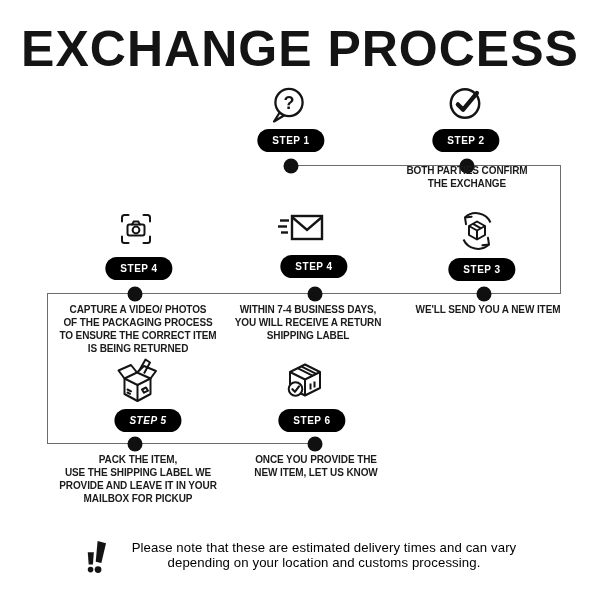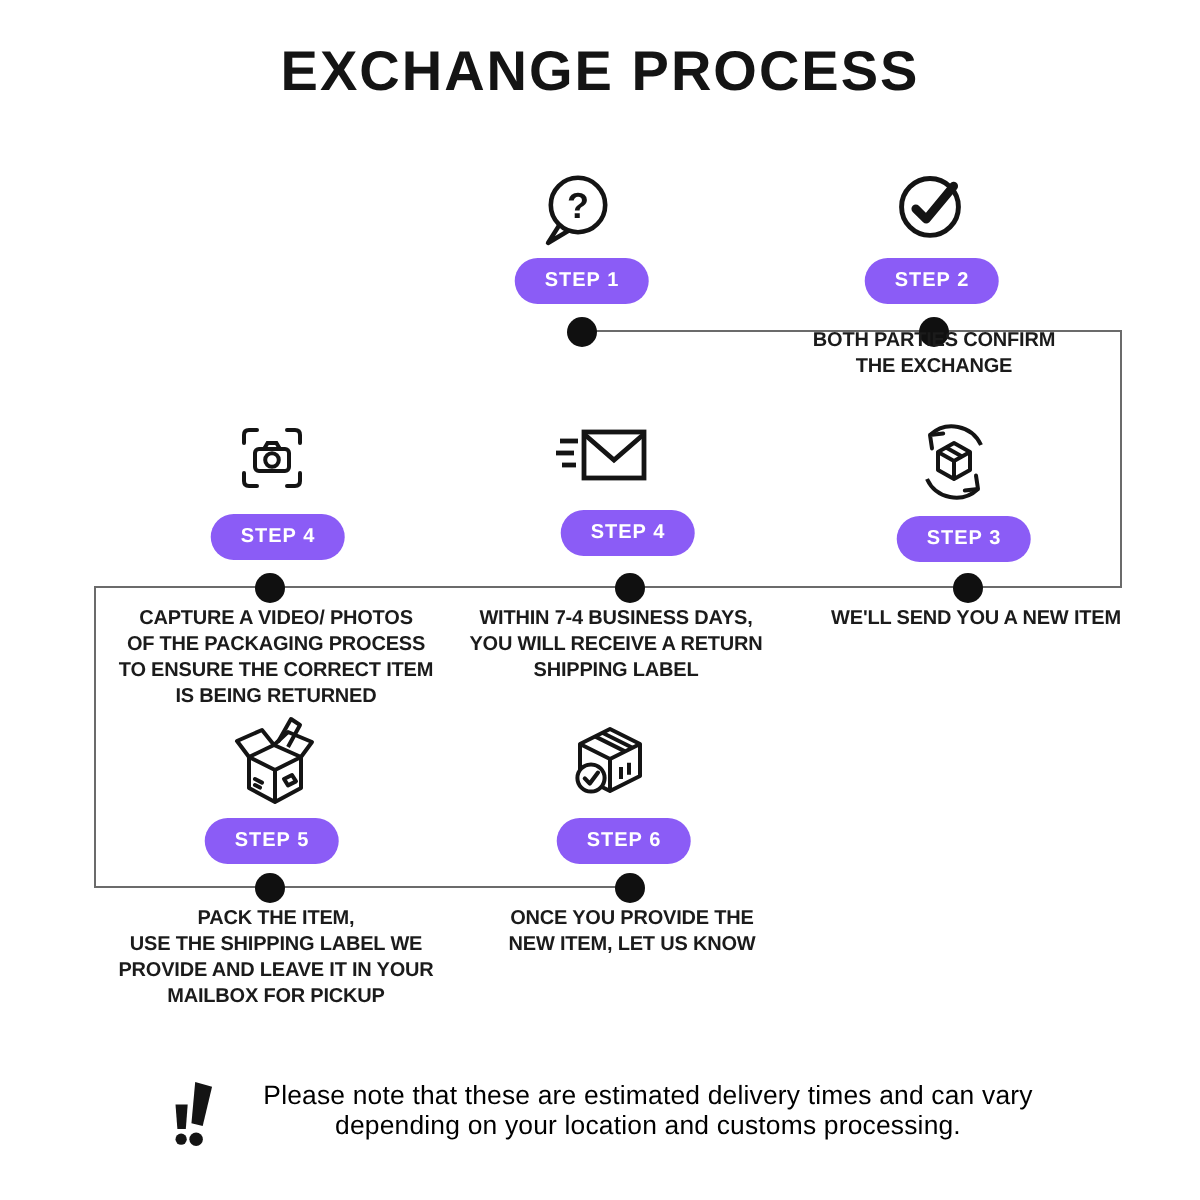--- a/index.html
+++ b/index.html
@@ -2,31 +2,31 @@
 <html><head>
 <meta charset="utf-8">
 <style>
   html,body{margin:0;padding:0;background:#ffffff;}
   .canvas{
     position:relative;width:600px;height:600px;background:#ffffff;
     font-family:"Liberation Sans", sans-serif;overflow:hidden;color:#161616;
   }
   .title{
     position:absolute;top:20px;left:0;width:100%;text-align:center;
-    font-size:28px;font-weight:bold;letter-spacing:1px;color:#141414;
+    font-size:50px;font-weight:bold;letter-spacing:1px;color:#141414;
   }
   .hline{position:absolute;height:1.4px;background:#6b6b6b;}
   .vline{position:absolute;width:1.4px;background:#6b6b6b;}
   .dot{
     position:absolute;width:15px;height:15px;background:#101010;border-radius:50%;
     transform:translate(-50%,-50%);
   }
   .pill{
     position:absolute;transform:translateX(-50%);
-    background:#8b5cf6;color:#ffffff;border-radius:13px;
+    background:#000000;color:#ffffff;border-radius:13px;
     height:23px;line-height:23px;padding:0 15px;
     font-size:10px;font-weight:bold;letter-spacing:0.5px;white-space:nowrap;
   }
   .icon{position:absolute;transform:translateX(-50%);}
   .desc{
     position:absolute;transform:translateX(-50%);
     font-size:10px;font-weight:bold;line-height:13px;letter-spacing:-0.1px;
     text-align:center;white-space:pre-line;color:#1b1b1b;width:220px;
   }
   .note-text{
@@ -121,21 +121,21 @@
       <path d="M25 15 L31.5 3.5 L36 6.5 L30 17.5"></path>
       <path d="M10.5 22.5 L4.5 14.5 L17 9 L23 16.5"></path>
       <path d="M36.5 22.5 L42 15 L30 10 L23 16.5"></path>
       <path d="M10.5 22.5 L23 16.5 L36.5 22.5 L23.5 29 Z"></path>
       <path d="M10.5 22.5 V38 L23.5 45 L36.5 38 V22.5"></path>
       <path d="M23.5 29 V45"></path>
       <path d="M28 33.5 l4 -2 l2 3.2 l-4 2 Z"></path>
       <path d="M13.5 33.5 l3.5 1.8 M13.5 36.5 l2.5 1.3" stroke-linecap="round"></path>
     </g>
   </svg>
-  <div class="pill" style="left:136px;top:408.5px;">STEP 5</div>
+  <div class="pill" style="left:148px;top:408.5px;font-style:italic;">STEP 5</div>
   <div class="desc" style="left:138px;top:453px;">PACK THE ITEM,
 USE THE SHIPPING LABEL WE
 PROVIDE AND LEAVE IT IN YOUR
 MAILBOX FOR PICKUP</div>
 
   <svg class="icon" style="left:305px;top:359px;" width="44" height="44" viewBox="0 0 44 44">
     <g fill="none" stroke="#141414" stroke-width="2" stroke-linejoin="round">
       <path d="M22 5.5 L37 13 V29 L22 36.5 L7 29 V13 Z"></path>
       <path d="M7 13 L22 20.5 L37 13"></path>
       <path d="M22 20.5 V36.5"></path>

